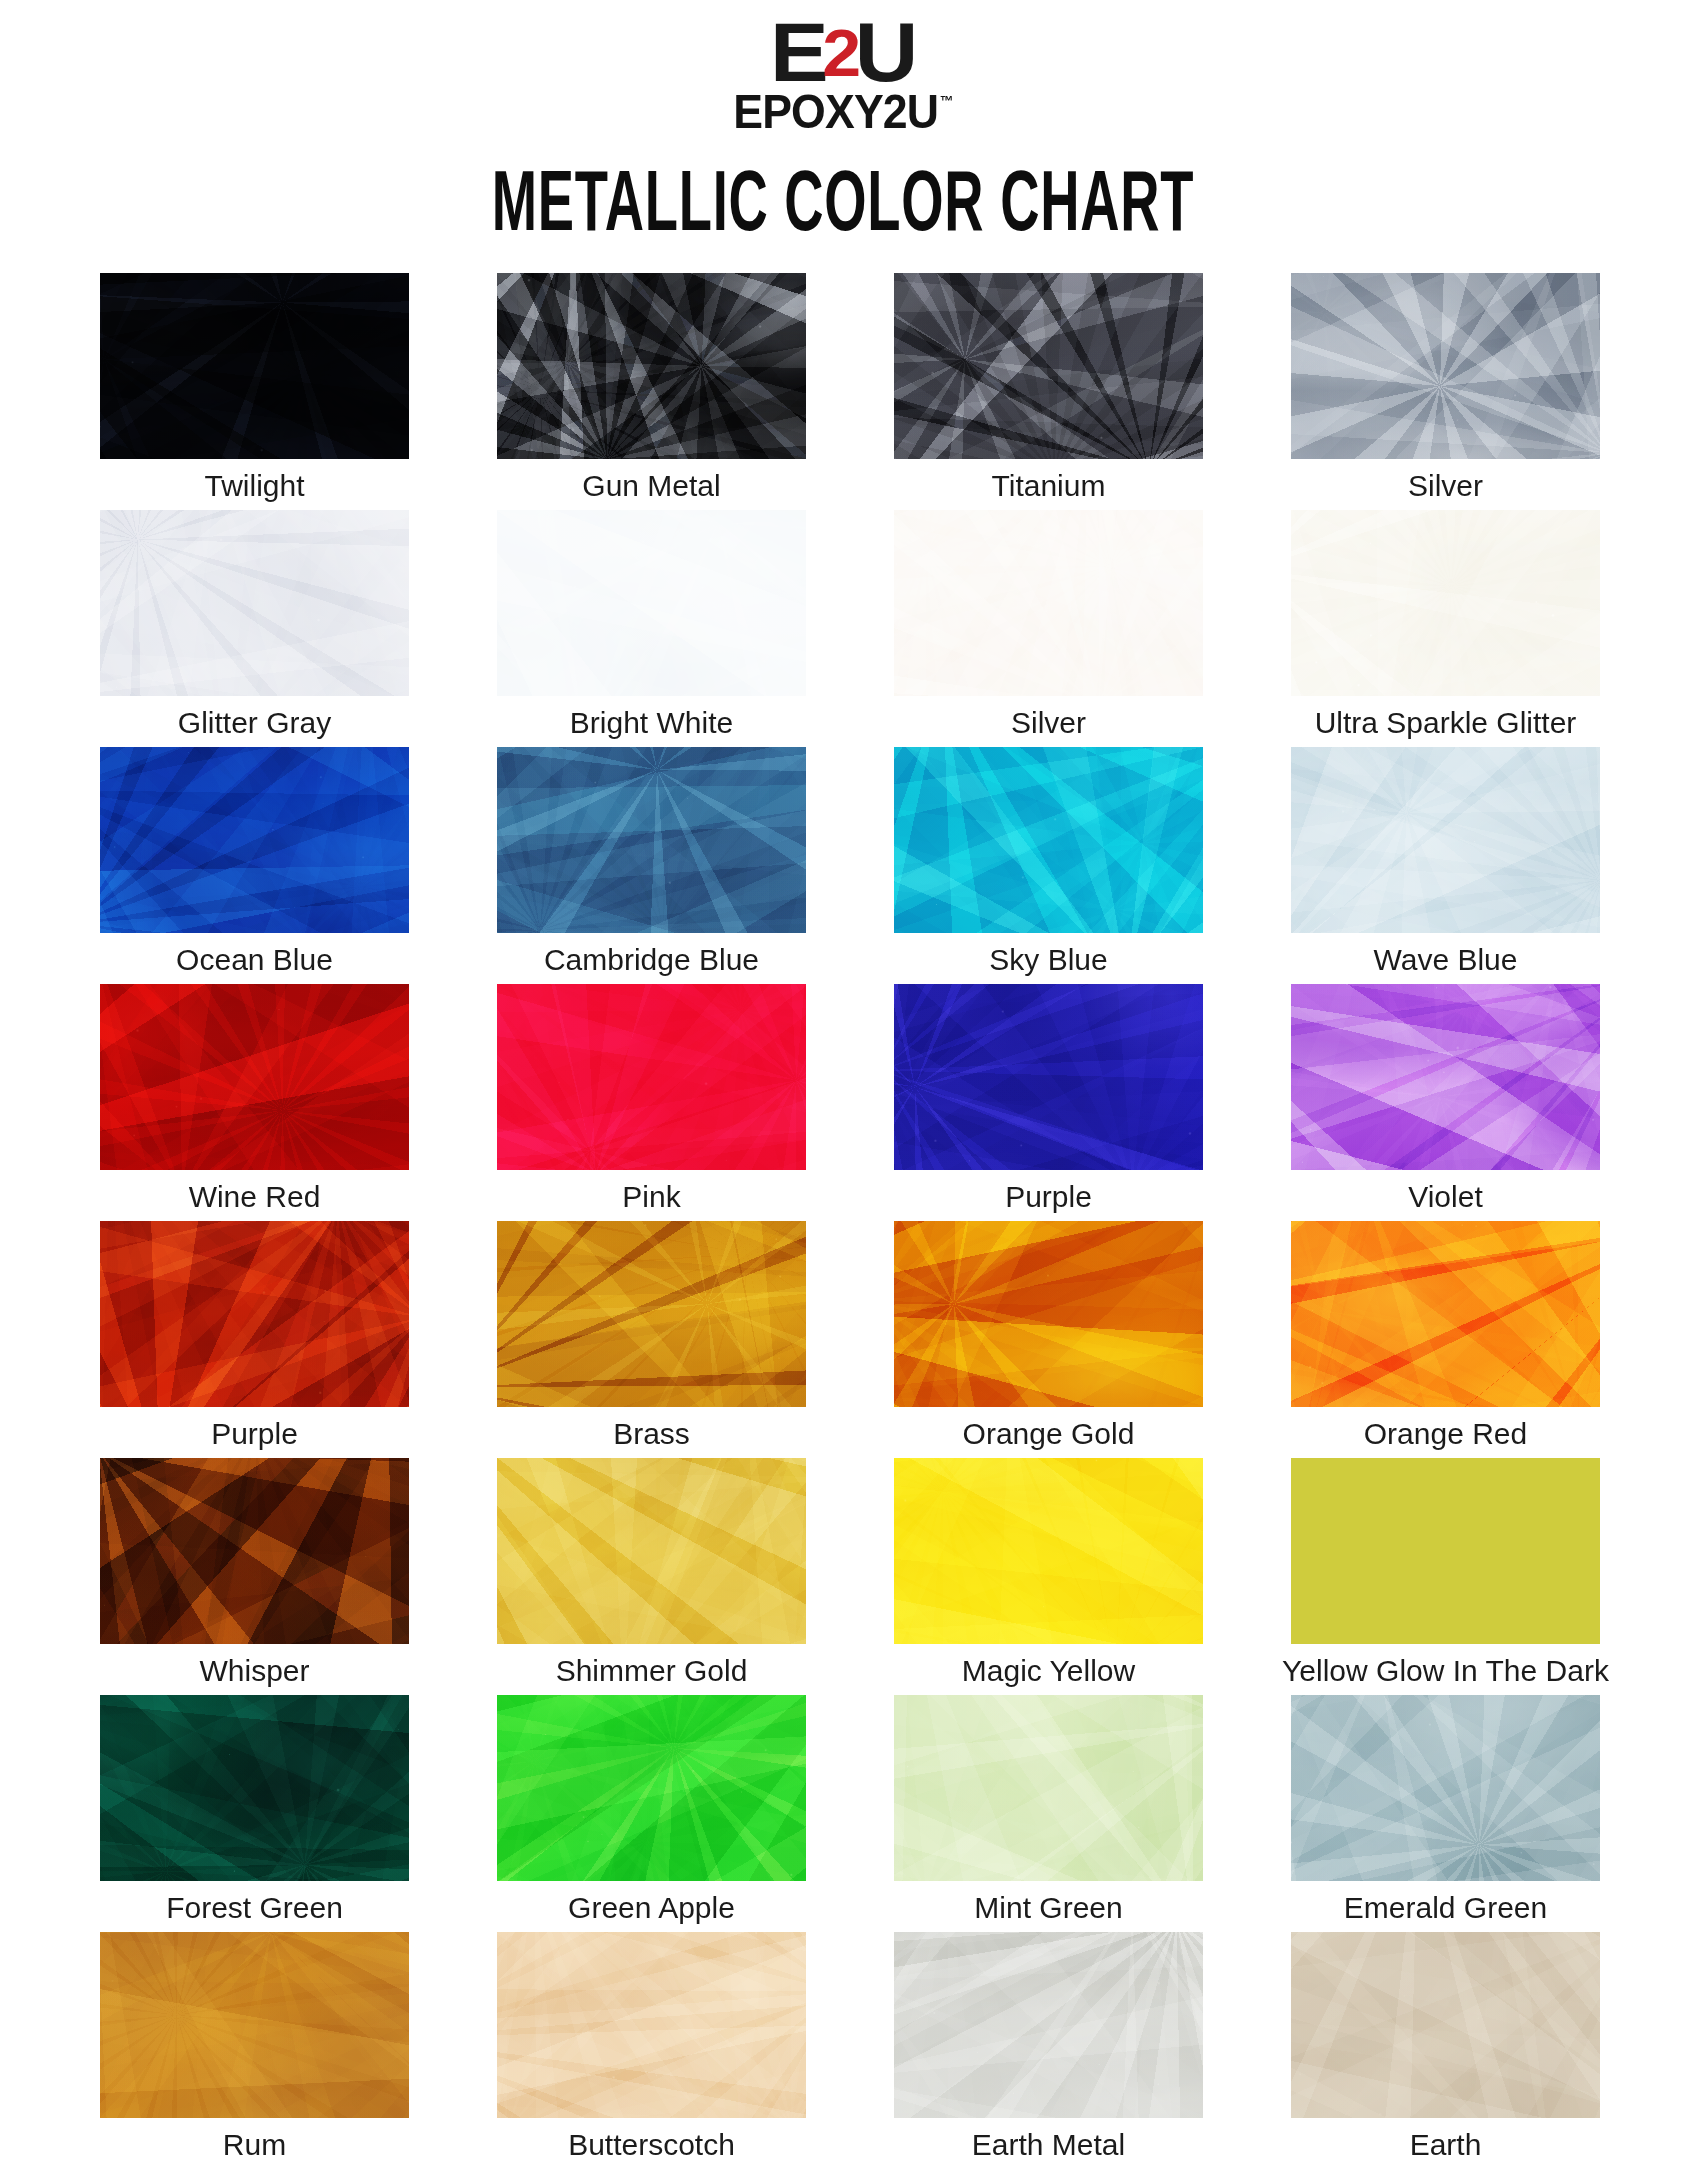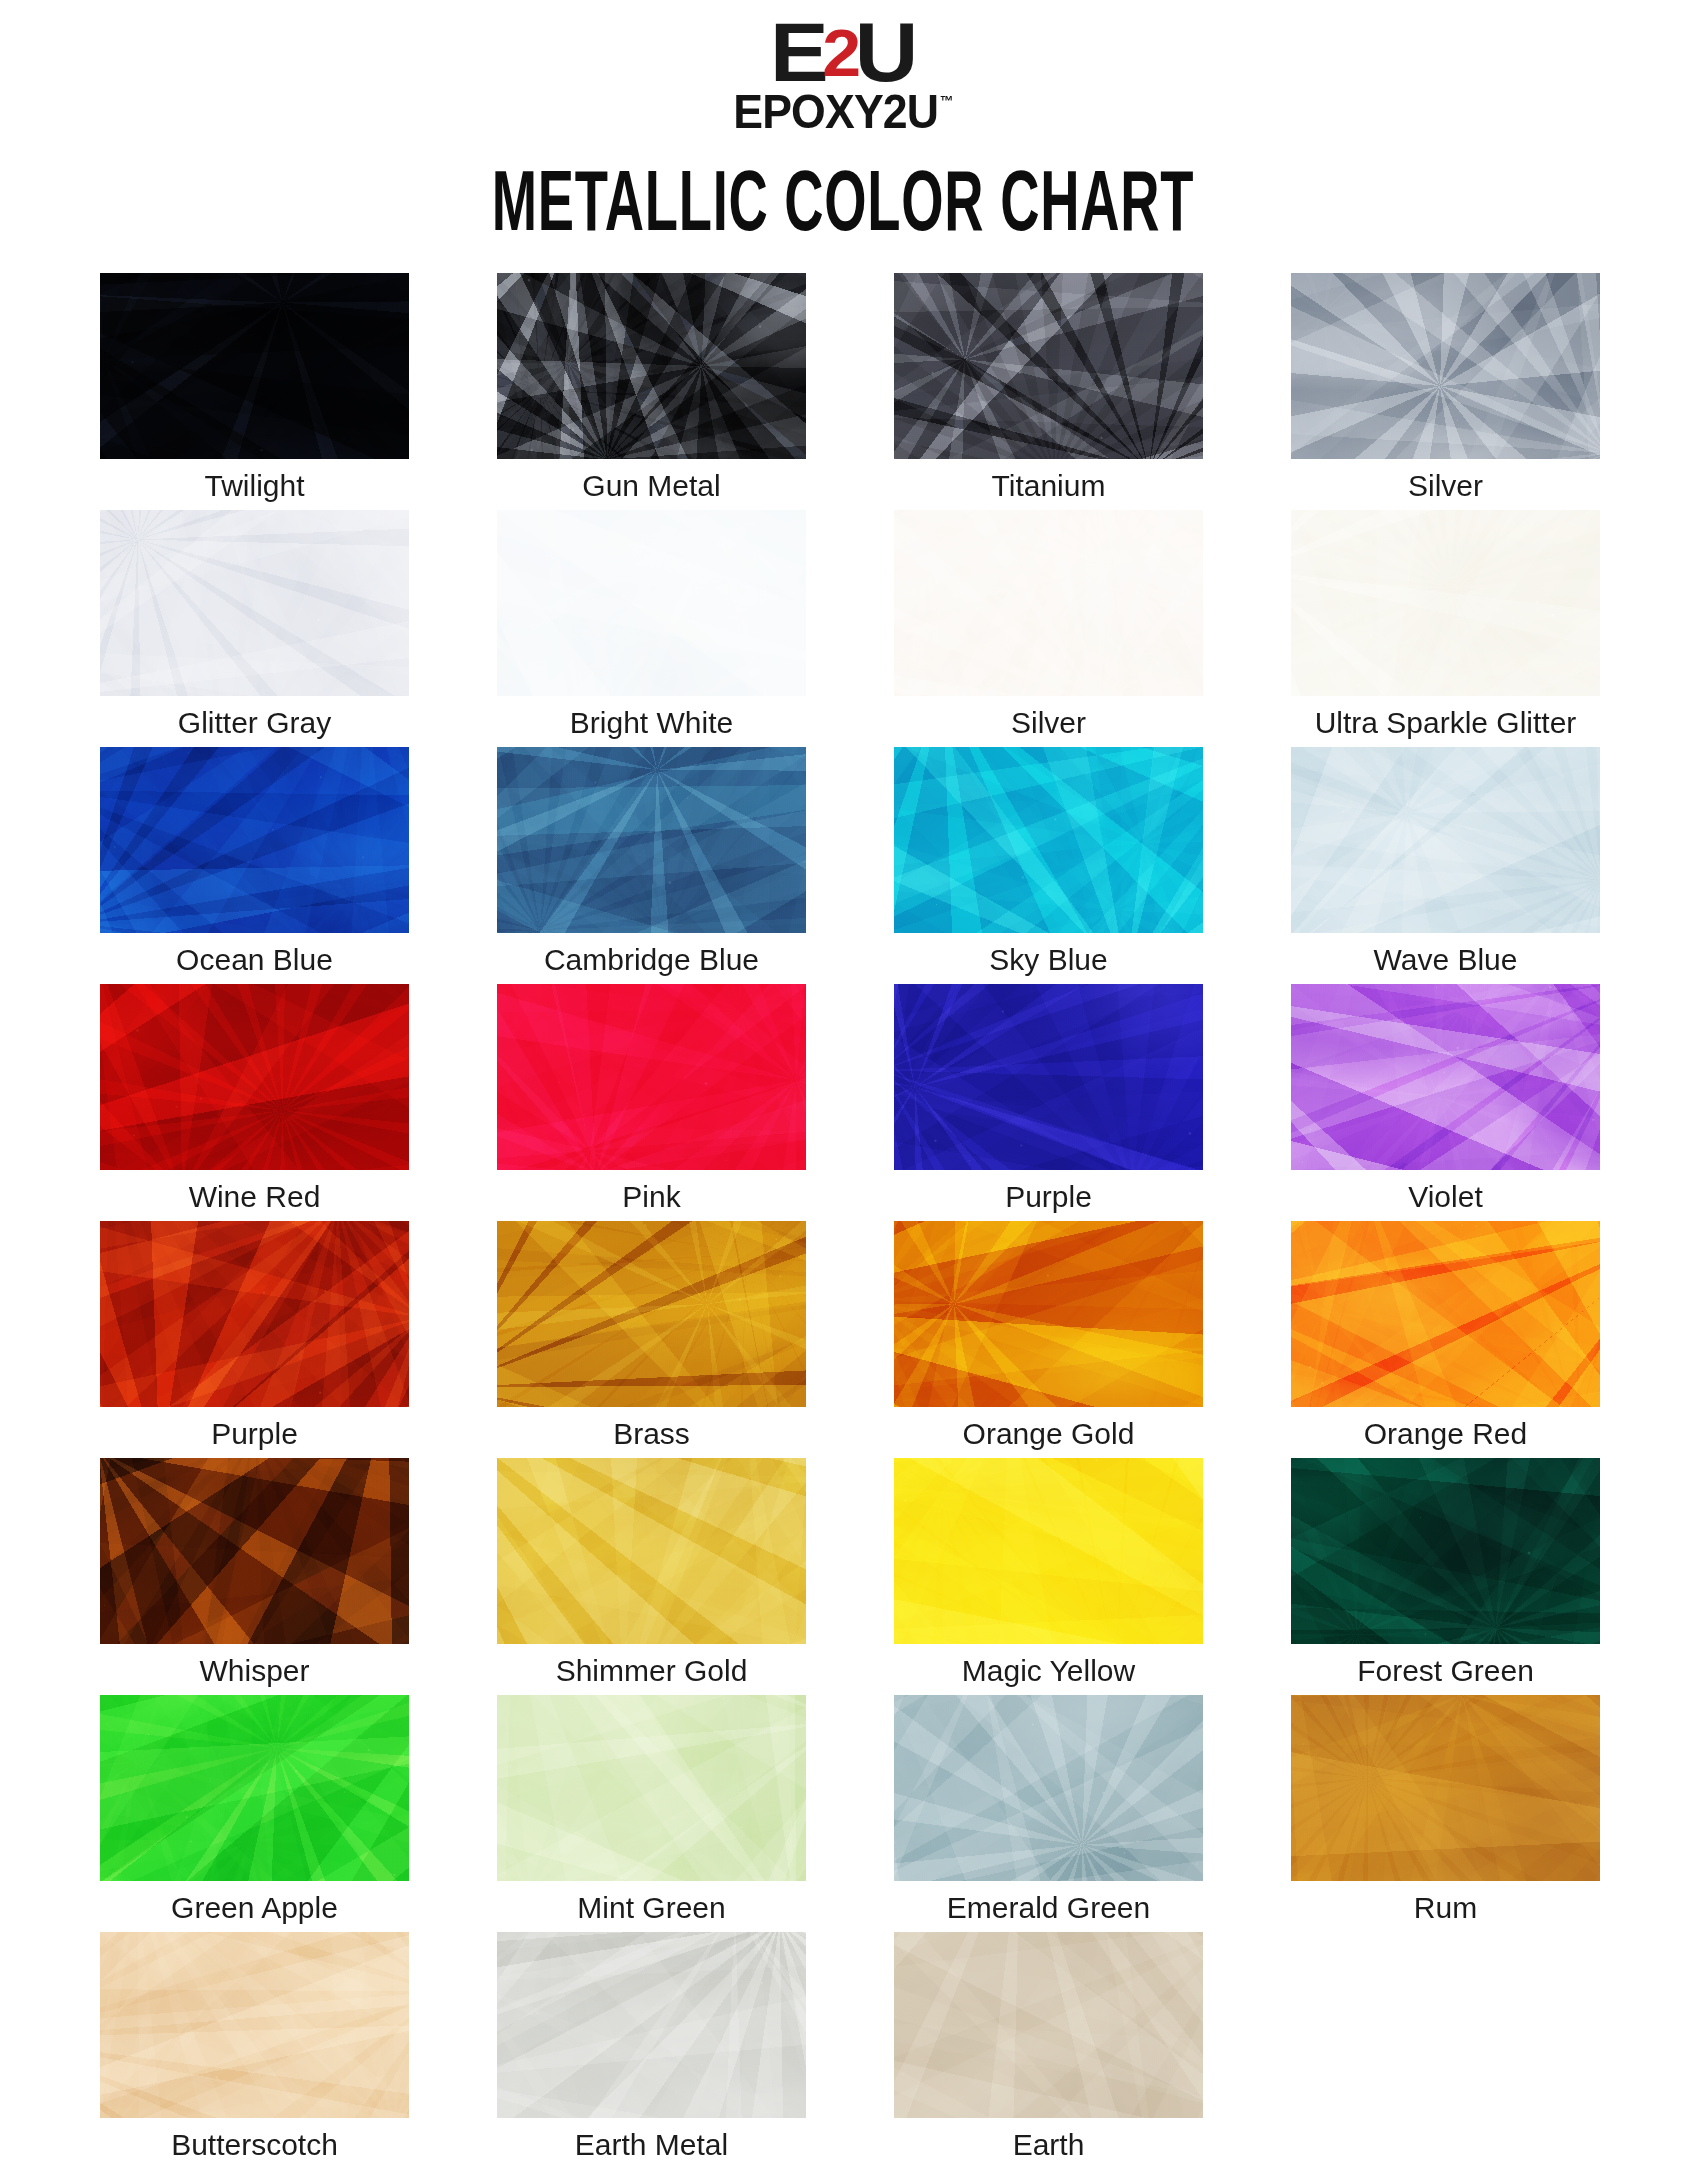--- a/index.html
+++ b/index.html
@@ -361,20 +361,24 @@
       <div class="cell">
         <div class="swatch" style="background-color: rgb(232, 180, 28);">
           <div class="sw-l1" style="background-image: repeating-conic-gradient(from 246deg at 102% 91%, rgba(251, 230, 126, 0.55) 0deg, rgba(251, 230, 126, 0.55) 9.2deg, rgba(184, 133, 10, 0.45) 9.2deg, rgba(184, 133, 10, 0.45) 26.1deg), repeating-conic-gradient(from 224deg at 43% 5%, rgba(245, 206, 60, 0.55) 0deg, rgba(245, 206, 60, 0.55) 12.4deg, rgba(184, 133, 10, 0.45) 12.4deg, rgba(184, 133, 10, 0.45) 34deg), repeating-conic-gradient(from 310deg at 3% 82%, rgba(245, 206, 60, 0.55) 0deg, rgba(245, 206, 60, 0.55) 11.9deg, rgba(184, 133, 10, 0.45) 11.9deg, rgba(184, 133, 10, 0.45) 36.5deg), repeating-conic-gradient(from 144deg at 31% 32%, rgba(251, 230, 126, 0.55) 0deg, rgba(251, 230, 126, 0.55) 9.1deg, rgba(184, 133, 10, 0.45) 9.1deg, rgba(184, 133, 10, 0.45) 13.3deg), repeating-conic-gradient(from 111deg at 90% 30%, rgba(251, 230, 126, 0.55) 0deg, rgba(251, 230, 126, 0.55) 10.7deg, rgba(184, 133, 10, 0.45) 10.7deg, rgba(184, 133, 10, 0.45) 15.4deg), radial-gradient(80% 50% at 48% 57%, rgba(245, 206, 60, 0.62) 0%, rgba(232, 180, 28, 0.3) 42%, rgba(184, 133, 10, 0.42) 78%, rgba(0, 0, 0, 0) 100%);"></div>
           <div class="sw-l2" style="background-image: radial-gradient(61% 45% at 35% 70%, rgba(245, 206, 60, 0.62) 0%, rgba(232, 180, 28, 0.3) 42%, rgba(184, 133, 10, 0.42) 78%, rgba(0, 0, 0, 0) 100%), repeating-conic-gradient(from 285deg at 106% 67%, rgba(245, 206, 60, 0.55) 0deg, rgba(245, 206, 60, 0.55) 10.9deg, rgba(184, 133, 10, 0.45) 10.9deg, rgba(184, 133, 10, 0.45) 19.5deg), repeating-conic-gradient(from 14deg at 5% 27%, rgba(245, 206, 60, 0.55) 0deg, rgba(245, 206, 60, 0.55) 6.8deg, rgba(184, 133, 10, 0.45) 6.8deg, rgba(184, 133, 10, 0.45) 20.7deg), repeating-conic-gradient(from 324deg at 62% 86%, rgba(251, 230, 126, 0.55) 0deg, rgba(251, 230, 126, 0.55) 12.4deg, rgba(184, 133, 10, 0.45) 12.4deg, rgba(184, 133, 10, 0.45) 13.2deg), repeating-conic-gradient(from 321deg at 96% 69%, rgba(245, 206, 60, 0.55) 0deg, rgba(245, 206, 60, 0.55) 5.6deg, rgba(184, 133, 10, 0.45) 5.6deg, rgba(184, 133, 10, 0.45) 33.2deg), radial-gradient(80% 57% at 105% 12%, rgba(245, 206, 60, 0.62) 0%, rgba(232, 180, 28, 0.3) 42%, rgba(184, 133, 10, 0.42) 78%, rgba(0, 0, 0, 0) 100%), radial-gradient(43% 31% at 33% 3%, rgba(251, 230, 126, 0.62) 0%, rgba(232, 180, 28, 0.3) 42%, rgba(184, 133, 10, 0.42) 78%, rgba(0, 0, 0, 0) 100%), radial-gradient(32% 42% at 48% -9%, rgba(245, 206, 60, 0.62) 0%, rgba(232, 180, 28, 0.3) 42%, rgba(184, 133, 10, 0.42) 78%, rgba(0, 0, 0, 0) 100%), repeating-conic-gradient(from 308deg at 61% 7%, rgba(245, 206, 60, 0.55) 0deg, rgba(245, 206, 60, 0.55) 12.5deg, rgba(184, 133, 10, 0.45) 12.5deg, rgba(184, 133, 10, 0.45) 32.3deg);"></div>
           <div class="sw-l3" style="background-image: linear-gradient(54deg, rgba(0, 0, 0, 0) 0%, rgba(251, 230, 126, 0.45) 10%, rgba(0, 0, 0, 0) 28%), linear-gradient(43deg, rgba(0, 0, 0, 0) 26%, rgba(251, 230, 126, 0.45) 44%, rgba(0, 0, 0, 0) 62%), linear-gradient(70deg, rgba(0, 0, 0, 0) 10%, rgba(251, 230, 126, 0.45) 28%, rgba(0, 0, 0, 0) 46%), linear-gradient(10deg, rgba(0, 0, 0, 0) 11%, rgba(251, 230, 126, 0.45) 29%, rgba(0, 0, 0, 0) 47%), linear-gradient(133deg, rgba(0, 0, 0, 0) 38%, rgba(251, 230, 126, 0.45) 56%, rgba(0, 0, 0, 0) 74%);"></div>
           <div class="sw-l4" style="background-image: radial-gradient(1.3px at 90.3% 25.3%, rgba(251, 230, 126, 0.9) 0%, rgba(0, 0, 0, 0) 100%), radial-gradient(0.6px at 86.7% 19.8%, rgba(251, 230, 126, 0.9) 0%, rgba(0, 0, 0, 0) 100%), radial-gradient(1.2px at 80% 25.1%, rgba(251, 230, 126, 0.9) 0%, rgba(0, 0, 0, 0) 100%), radial-gradient(0.9px at 12% 82.9%, rgba(251, 230, 126, 0.9) 0%, rgba(0, 0, 0, 0) 100%), radial-gradient(1.6px at 24.3% 34.9%, rgba(251, 230, 126, 0.9) 0%, rgba(0, 0, 0, 0) 100%), radial-gradient(1.2px at 58.6% 22.9%, rgba(251, 230, 126, 0.9) 0%, rgba(0, 0, 0, 0) 100%), radial-gradient(1.5px at 56.6% 88.4%, rgba(251, 230, 126, 0.9) 0%, rgba(0, 0, 0, 0) 100%), radial-gradient(0.5px at 59.9% 73.1%, rgba(251, 230, 126, 0.9) 0%, rgba(0, 0, 0, 0) 100%), radial-gradient(1.4px at 10.1% 18.6%, rgba(251, 230, 126, 0.9) 0%, rgba(0, 0, 0, 0) 100%), radial-gradient(0.8px at 49.1% 66.7%, rgba(251, 230, 126, 0.9) 0%, rgba(0, 0, 0, 0) 100%), radial-gradient(1.9px at 18.3% 59.1%, rgba(251, 230, 126, 0.9) 0%, rgba(0, 0, 0, 0) 100%), radial-gradient(1px at 59.6% 37.3%, rgba(251, 230, 126, 0.9) 0%, rgba(0, 0, 0, 0) 100%), radial-gradient(1.7px at 14.5% 43%, rgba(251, 230, 126, 0.9) 0%, rgba(0, 0, 0, 0) 100%), radial-gradient(1.7px at 24.7% 18%, rgba(251, 230, 126, 0.9) 0%, rgba(0, 0, 0, 0) 100%), radial-gradient(1.6px at 32% 3.9%, rgba(251, 230, 126, 0.9) 0%, rgba(0, 0, 0, 0) 100%), radial-gradient(0.6px at 77.8% 42.3%, rgba(251, 230, 126, 0.9) 0%, rgba(0, 0, 0, 0) 100%);"></div>
         </div>
         <div class="label">Magic Yellow</div>
       </div>
       <div class="cell">
+        <div class="swatch flat" style="background-color: rgb(207, 204, 61);"></div>
+        <div class="label">Yellow Glow In The Dark</div>
+      </div>
+      <div class="cell">
         <div class="swatch" style="background-color: rgb(11, 58, 51);">
           <div class="sw-l1" style="background-image: radial-gradient(33% 29% at 63% 42%, rgba(23, 104, 90, 0.62) 0%, rgba(11, 58, 51, 0.3) 42%, rgba(3, 28, 24, 0.42) 78%, rgba(0, 0, 0, 0) 100%), repeating-conic-gradient(from 355deg at 85% -3%, rgba(23, 104, 90, 0.55) 0deg, rgba(23, 104, 90, 0.55) 5deg, rgba(3, 28, 24, 0.45) 5deg, rgba(3, 28, 24, 0.45) 30.6deg), repeating-conic-gradient(from 342deg at 59% 73%, rgba(79, 191, 164, 0.55) 0deg, rgba(79, 191, 164, 0.55) 7.4deg, rgba(3, 28, 24, 0.45) 7.4deg, rgba(3, 28, 24, 0.45) 22.1deg), radial-gradient(68% 34% at -3% 36%, rgba(23, 104, 90, 0.62) 0%, rgba(11, 58, 51, 0.3) 42%, rgba(3, 28, 24, 0.42) 78%, rgba(0, 0, 0, 0) 100%), repeating-conic-gradient(from 24deg at 96% 91%, rgba(23, 104, 90, 0.55) 0deg, rgba(23, 104, 90, 0.55) 6.1deg, rgba(3, 28, 24, 0.45) 6.1deg, rgba(3, 28, 24, 0.45) 20deg), repeating-conic-gradient(from 157deg at 16% 29%, rgba(23, 104, 90, 0.55) 0deg, rgba(23, 104, 90, 0.55) 9.3deg, rgba(3, 28, 24, 0.45) 9.3deg, rgba(3, 28, 24, 0.45) 22.2deg);"></div>
           <div class="sw-l2" style="background-image: repeating-conic-gradient(from 258deg at -5% 21%, rgba(23, 104, 90, 0.55) 0deg, rgba(23, 104, 90, 0.55) 5.8deg, rgba(3, 28, 24, 0.45) 5.8deg, rgba(3, 28, 24, 0.45) 31.9deg), radial-gradient(79% 44% at 11% 34%, rgba(79, 191, 164, 0.62) 0%, rgba(11, 58, 51, 0.3) 42%, rgba(3, 28, 24, 0.42) 78%, rgba(0, 0, 0, 0) 100%), repeating-conic-gradient(from 73deg at 90% 69%, rgba(23, 104, 90, 0.55) 0deg, rgba(23, 104, 90, 0.55) 10.4deg, rgba(3, 28, 24, 0.45) 10.4deg, rgba(3, 28, 24, 0.45) 22deg), radial-gradient(44% 30% at 21% 32%, rgba(79, 191, 164, 0.62) 0%, rgba(11, 58, 51, 0.3) 42%, rgba(3, 28, 24, 0.42) 78%, rgba(0, 0, 0, 0) 100%), repeating-conic-gradient(from 210deg at 2% -4%, rgba(23, 104, 90, 0.55) 0deg, rgba(23, 104, 90, 0.55) 6.8deg, rgba(3, 28, 24, 0.45) 6.8deg, rgba(3, 28, 24, 0.45) 20.1deg), repeating-conic-gradient(from 242deg at 34% 75%, rgba(79, 191, 164, 0.55) 0deg, rgba(79, 191, 164, 0.55) 5.8deg, rgba(3, 28, 24, 0.45) 5.8deg, rgba(3, 28, 24, 0.45) 22.8deg), radial-gradient(37% 38% at 8% 5%, rgba(23, 104, 90, 0.62) 0%, rgba(11, 58, 51, 0.3) 42%, rgba(3, 28, 24, 0.42) 78%, rgba(0, 0, 0, 0) 100%), radial-gradient(75% 74% at 16% 19%, rgba(23, 104, 90, 0.62) 0%, rgba(11, 58, 51, 0.3) 42%, rgba(3, 28, 24, 0.42) 78%, rgba(0, 0, 0, 0) 100%), repeating-conic-gradient(from 198deg at 81% 1%, rgba(79, 191, 164, 0.55) 0deg, rgba(79, 191, 164, 0.55) 6.6deg, rgba(3, 28, 24, 0.45) 6.6deg, rgba(3, 28, 24, 0.45) 15.7deg);"></div>
           <div class="sw-l3" style="background-image: linear-gradient(175deg, rgba(0, 0, 0, 0) 51%, rgba(79, 191, 164, 0.45) 69%, rgba(0, 0, 0, 0) 87%), linear-gradient(121deg, rgba(0, 0, 0, 0) 16%, rgba(79, 191, 164, 0.45) 34%, rgba(0, 0, 0, 0) 52%), linear-gradient(93deg, rgba(0, 0, 0, 0) 16%, rgba(79, 191, 164, 0.45) 34%, rgba(0, 0, 0, 0) 52%), linear-gradient(141deg, rgba(0, 0, 0, 0) 72%, rgba(79, 191, 164, 0.45) 90%, rgba(0, 0, 0, 0) 100%), linear-gradient(126deg, rgba(0, 0, 0, 0) 55%, rgba(79, 191, 164, 0.45) 73%, rgba(0, 0, 0, 0) 91%);"></div>
           <div class="sw-l4" style="background-image: radial-gradient(1.9px at 57.5% 84.5%, rgba(79, 191, 164, 0.9) 0%, rgba(0, 0, 0, 0) 100%), radial-gradient(0.7px at 75.9% 32.4%, rgba(79, 191, 164, 0.9) 0%, rgba(0, 0, 0, 0) 100%), radial-gradient(1.2px at 52.4% 85.7%, rgba(79, 191, 164, 0.9) 0%, rgba(0, 0, 0, 0) 100%), radial-gradient(1.1px at 28.7% 86%, rgba(79, 191, 164, 0.9) 0%, rgba(0, 0, 0, 0) 100%), radial-gradient(1.1px at 46.4% 74.9%, rgba(79, 191, 164, 0.9) 0%, rgba(0, 0, 0, 0) 100%), radial-gradient(1.7px at 47.3% 94.2%, rgba(79, 191, 164, 0.9) 0%, rgba(0, 0, 0, 0) 100%), radial-gradient(0.7px at 72.8% 85.4%, rgba(79, 191, 164, 0.9) 0%, rgba(0, 0, 0, 0) 100%), radial-gradient(1.4px at 64.9% 90.3%, rgba(79, 191, 164, 0.9) 0%, rgba(0, 0, 0, 0) 100%), radial-gradient(1.8px at 65% 50.6%, rgba(79, 191, 164, 0.9) 0%, rgba(0, 0, 0, 0) 100%), radial-gradient(0.9px at 14.9% 7.8%, rgba(79, 191, 164, 0.9) 0%, rgba(0, 0, 0, 0) 100%), radial-gradient(0.8px at 56.2% 3.7%, rgba(79, 191, 164, 0.9) 0%, rgba(0, 0, 0, 0) 100%), radial-gradient(0.5px at 30.6% 79.9%, rgba(79, 191, 164, 0.9) 0%, rgba(0, 0, 0, 0) 100%), radial-gradient(0.8px at 79.8% 78.1%, rgba(79, 191, 164, 0.9) 0%, rgba(0, 0, 0, 0) 100%), radial-gradient(0.7px at 45.5% 39.9%, rgba(79, 191, 164, 0.9) 0%, rgba(0, 0, 0, 0) 100%), radial-gradient(0.9px at 69.2% 7.1%, rgba(79, 191, 164, 0.9) 0%, rgba(0, 0, 0, 0) 100%), radial-gradient(0.6px at 92.7% 21.3%, rgba(79, 191, 164, 0.9) 0%, rgba(0, 0, 0, 0) 100%);"></div>
         </div>
         <div class="label">Forest Green</div>
       </div>
       <div class="cell">
         <div class="swatch" style="background-color: rgb(42, 168, 58);">

